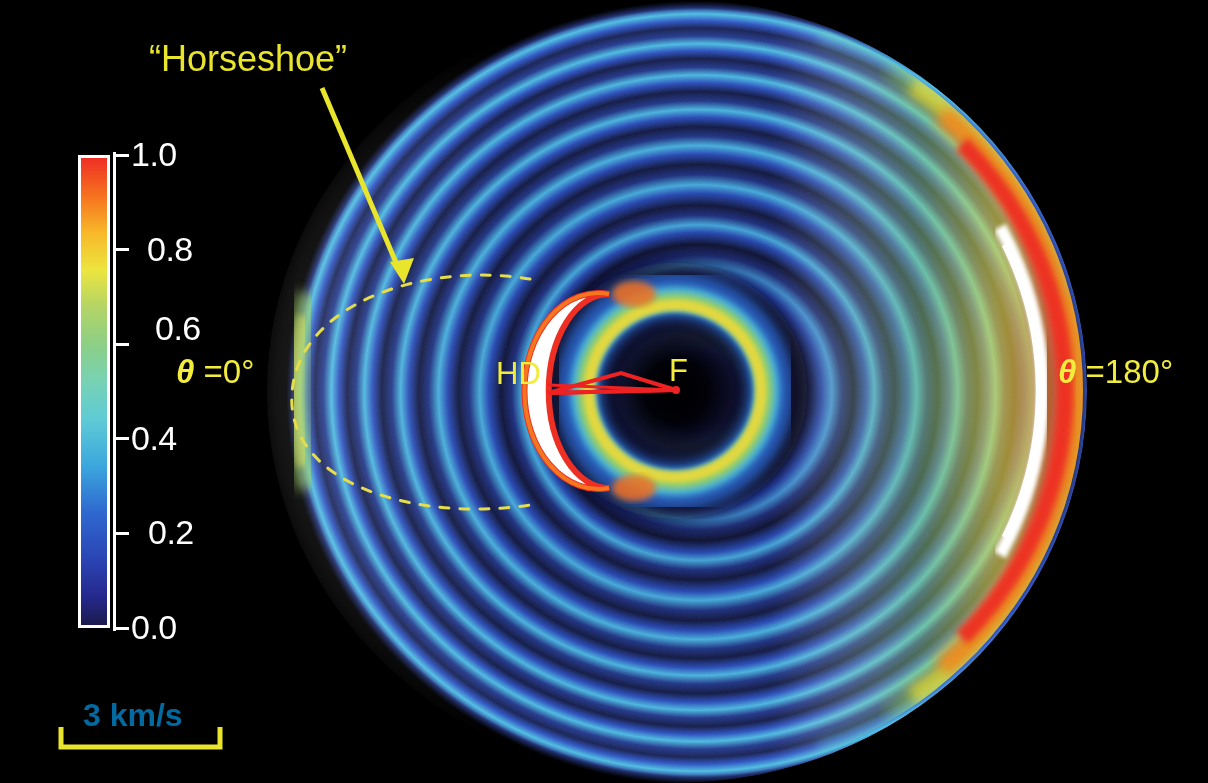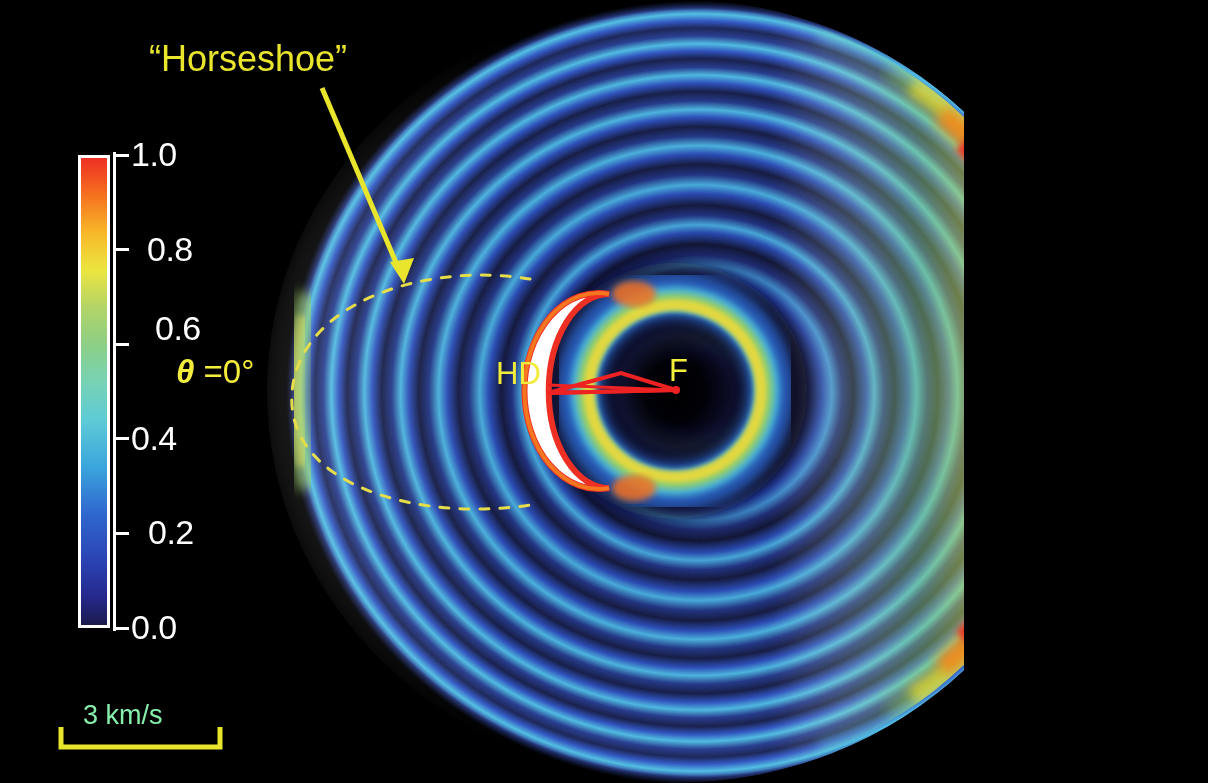--- a/index.html
+++ b/index.html
@@ -1,20 +1,20 @@
 <!DOCTYPE html>
 <html><head>
 <meta charset="utf-8">
 <title>Velocity Map Figure</title>
 <style>
   html,body{margin:0;padding:0;background:#000;}
   body{font-family:"Liberation Sans",sans-serif;}
   #fig{
     position:relative;
-    width:964px;height:783px;
+    width:1208px;height:783px;
     background:#000000;
     overflow:hidden;
   }
 
   
   #cbar-wrap{position:absolute;left:78px;top:155px;width:32px;height:473px;}
   #cbar{
     position:absolute;left:0;top:0;width:100%;height:100%;
     border:3px solid #ffffff;
     box-sizing:border-box;
@@ -61,21 +61,21 @@
   #hd-label{
     left:496px;top:358px;
     color:#f2ec3c;font-size:31px;line-height:31px;
   }
   #f-label{
     left:669px;top:355px;
     color:#f2ec3c;font-size:31px;line-height:31px;
   }
   #scalebar-label{
     left:83px;top:700px;
-    color:#86efac;font-size:27px;line-height:30px;
+    color:#0369a1;font-size:32px;line-height:30px;font-weight:bold;
   }
   #arrow-svg,#marker-svg,#scalebar-svg,#ellipse-svg{
     position:absolute;left:0;top:0;width:1208px;height:783px;
     pointer-events:none;
   }
 </style>
 </head>
 <body>
 
 <div id="fig">
@@ -253,20 +253,23 @@
     <line x1="548" y1="385" x2="676" y2="390" stroke="#ee2222" stroke-width="3"></line>
     <circle cx="676" cy="390" r="4" fill="#ee2222"></circle>
   </svg>
 
   <div class="ann" id="horseshoe-label">“Horseshoe”</div>
 
   <div class="ann" id="theta0">
     <span class="theta-sym">θ</span><span> =0°</span>
   </div>
 
+  <div class="ann" id="theta180">
+    <span class="theta-sym">θ</span><span> =180°</span>
+  </div>
 
   <div class="ann" id="hd-label">HD</div>
   <div class="ann" id="f-label">F</div>
 
   <div class="ann" id="scalebar-label">3 km/s</div>
   <svg id="scalebar-svg" aria-hidden="true">
     <path d="M 61 727 L 61 747 L 220 747 L 220 727" fill="none" stroke="#e8e52c" stroke-width="5"></path>
   </svg>
 
   <div id="cbar-wrap">

